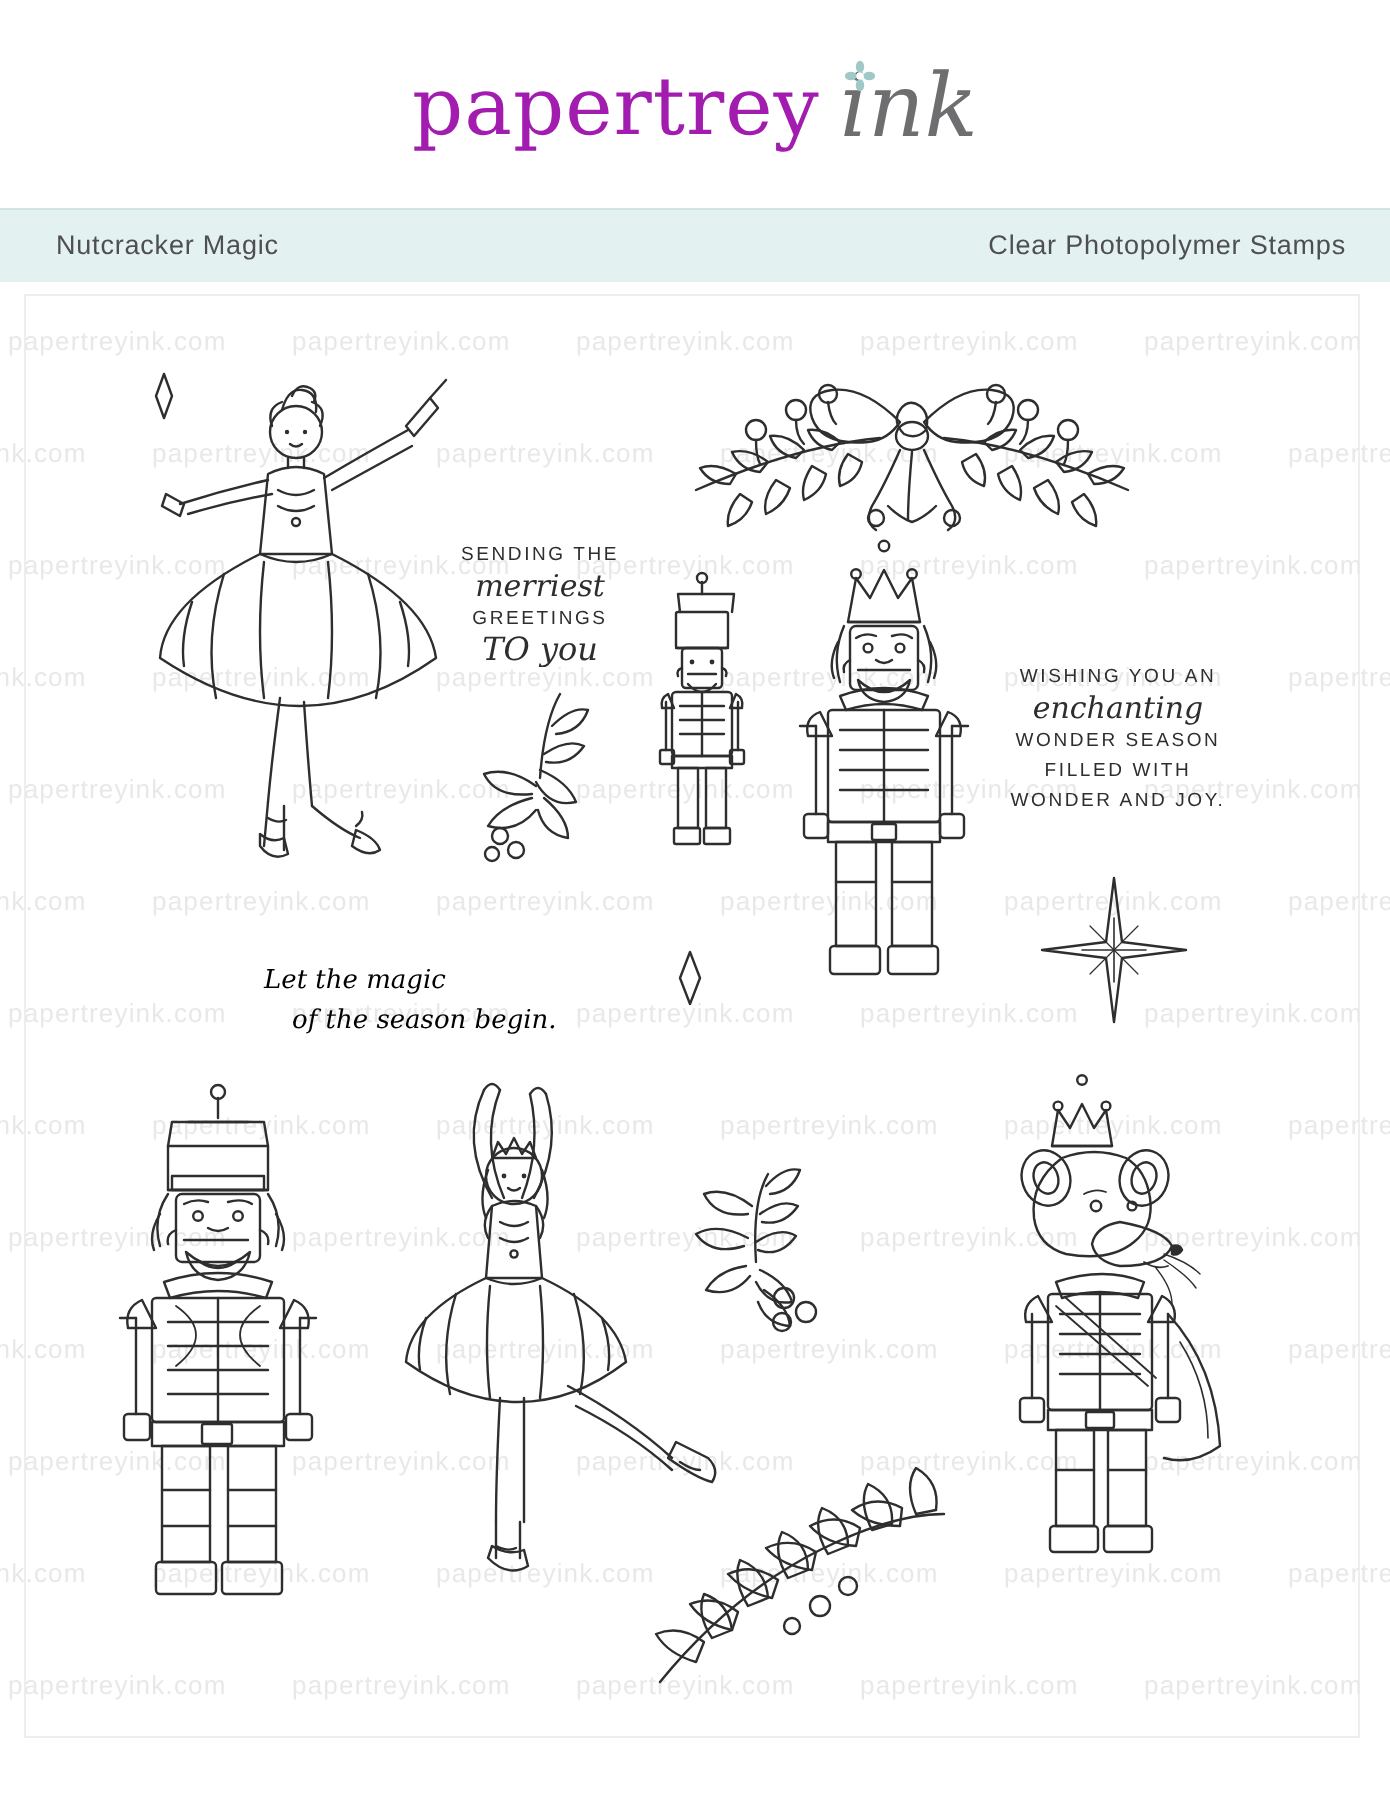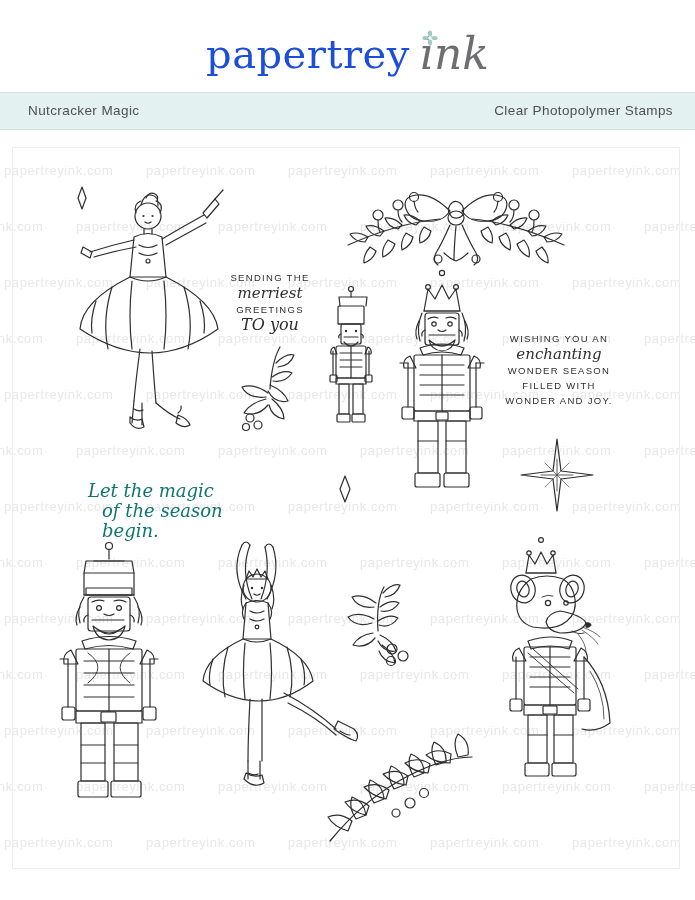--- a/index.html
+++ b/index.html
@@ -29,21 +29,21 @@
     left: 0;
     top: 28px;
     width: 695px;
     text-align: center;
     height: 62px;
   }
   .logo-text {
     font-family: "DejaVu Serif", serif;
     font-size: 40px;
     letter-spacing: 0.5px;
-    color: #1d4ed8;
+    color: #a21caf;
     display: inline-block;
     vertical-align: middle;
     font-weight: 400;
   }
   .logo-ink {
     font-family: "DejaVu Serif", serif;
     font-style: italic;
     font-size: 44px;
     color: #6e6e70;
     display: inline-block;
@@ -57,21 +57,21 @@
     margin-left: 74px;
     top: 2px;
     width: 16px;
     height: 16px;
   }
 
   
   .titlebar {
     position: absolute;
     left: 0;
-    top: 92px;
+    top: 104px;
     width: 695px;
     height: 36px;
     background: #e3f1f0;
     border-top: 1px solid #cfe4e3;
     border-bottom: 1px solid #cfe4e3;
   }
   .titlebar .left {
     position: absolute;
     left: 28px;
     top: 10px;
@@ -157,23 +157,24 @@
     font-family: "DejaVu Serif", serif;
     font-style: italic;
     font-size: 16px;
     display: block;
     line-height: 15px;
   }
   .script-block {
     position: absolute;
     font-family: "DejaVu Serif", serif;
     font-style: italic;
-    font-size: 18px;
-    color: #0f766e;
+    font-size: 13px;
+    color: #000000;
     line-height: 20px;
+    margin-left: 44px;
   }
   .script-block .l2 { display: block; padding-left: 14px; }
 
   .footer-space {
     position: absolute;
     left: 0; top: 881px;
     width: 695px; height: 19px;
     background: #ffffff;
   }
 </style>

